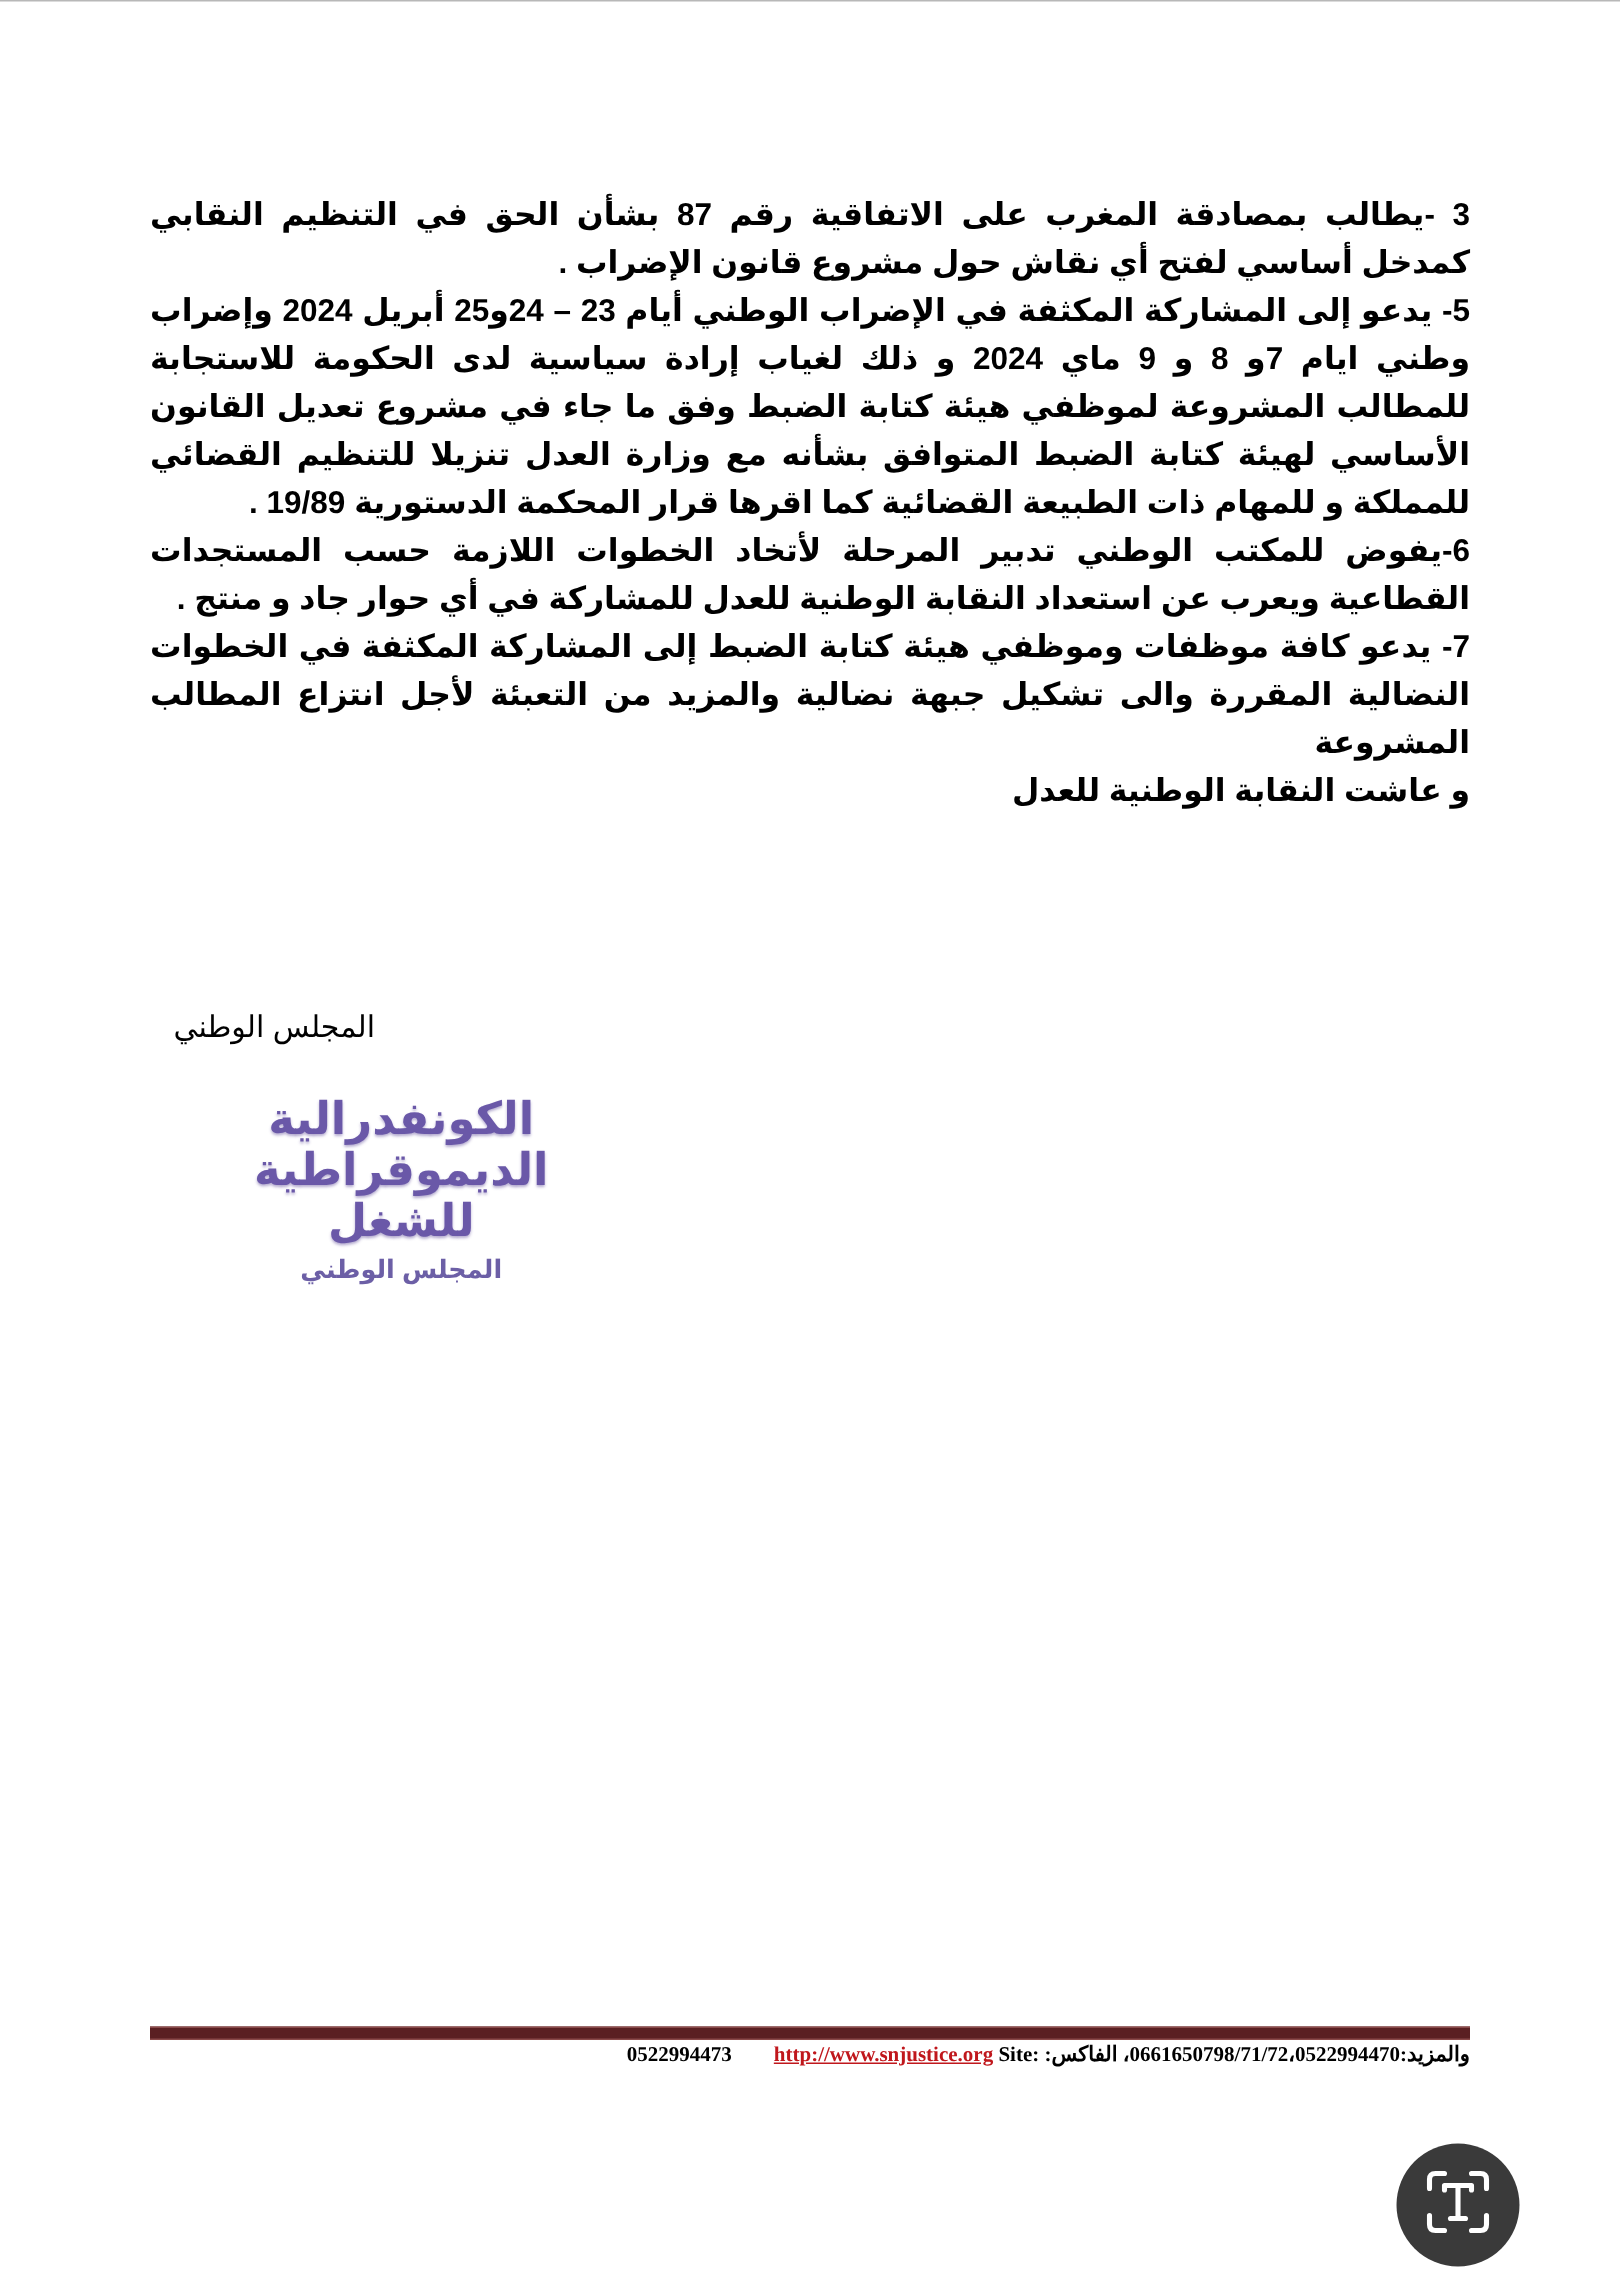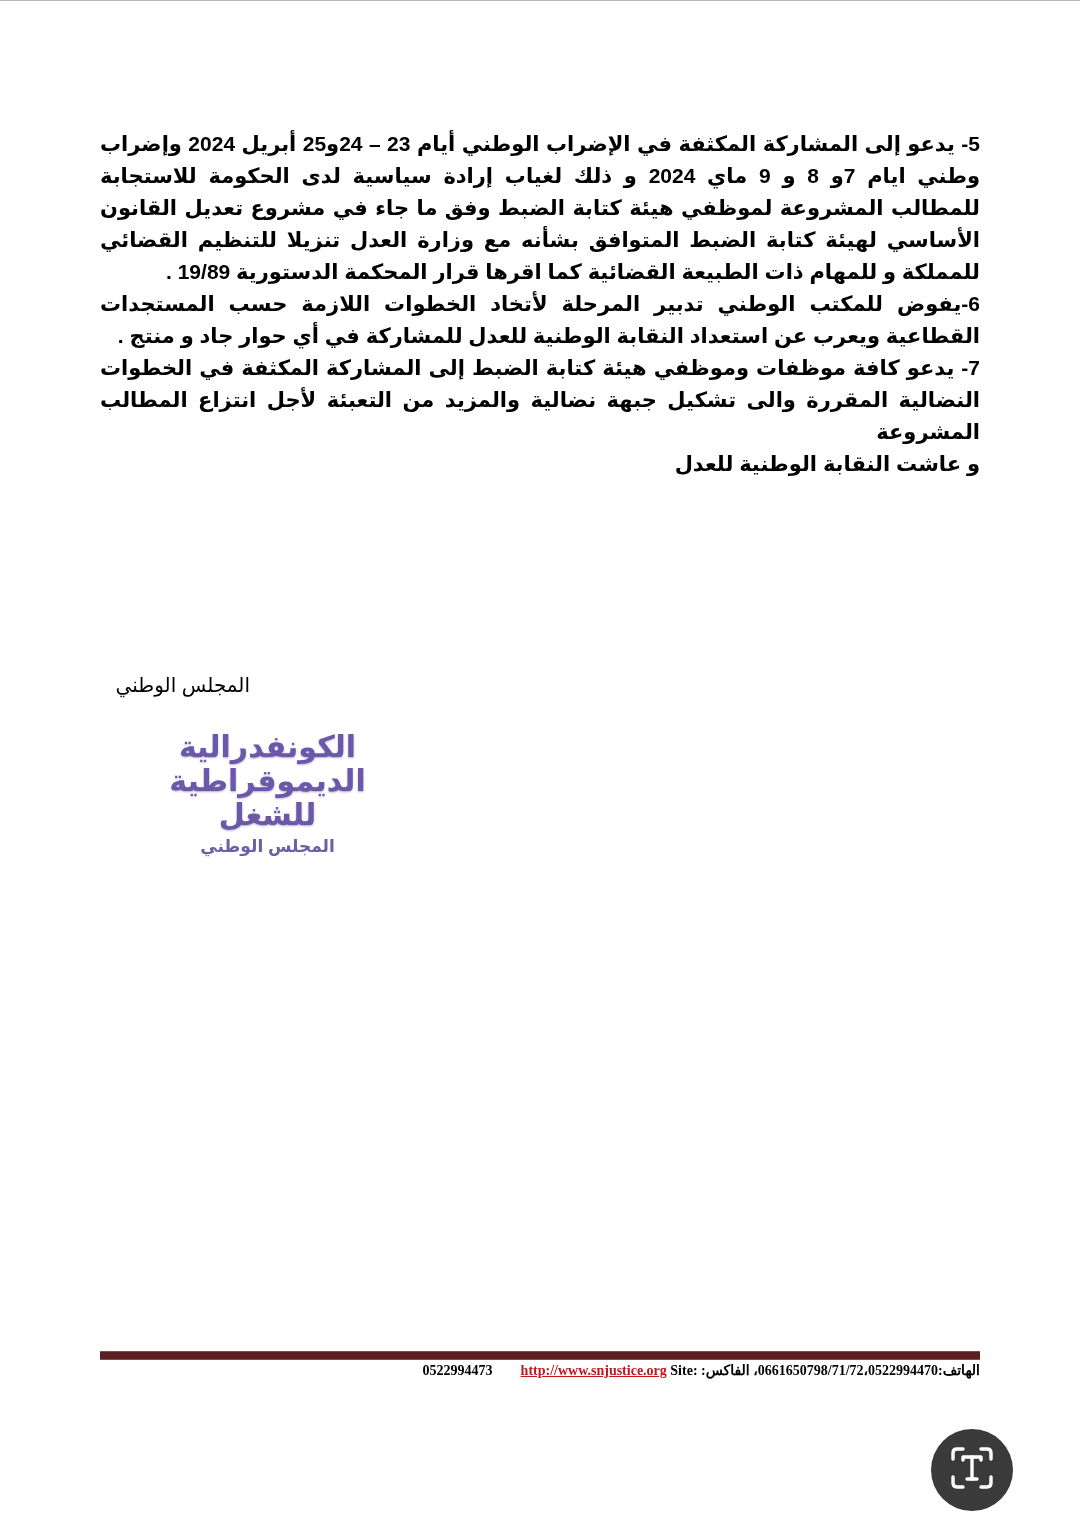--- a/index.html
+++ b/index.html
@@ -128,38 +128,39 @@
       justify-content: center;
       cursor: pointer;
     }
   </style>
 </head>
 <body>
 
 <div class="top-edge"></div>
 
 <div class="body-text">
+  <p class="para">3 -يطالب بمصادقة المغرب على الاتفاقية رقم 87 بشأن الحق في التنظيم النقابي كمدخل أساسي لفتح أي نقاش حول مشروع قانون الإضراب .</p>
   <p class="para">5- يدعو إلى المشاركة المكثفة في  الإضراب الوطني  أيام 23 – 24و25 أبريل 2024  وإضراب وطني ايام 7و 8 و 9 ماي 2024 و ذلك لغياب إرادة سياسية لدى الحكومة للاستجابة للمطالب المشروعة لموظفي هيئة كتابة الضبط وفق ما جاء في مشروع تعديل القانون الأساسي لهيئة كتابة الضبط المتوافق بشأنه مع وزارة العدل تنزيلا للتنظيم القضائي للمملكة و للمهام ذات الطبيعة القضائية كما اقرها قرار المحكمة الدستورية 19/89 .</p>
   <p class="para">6-يفوض  للمكتب الوطني تدبير المرحلة  لأتخاد الخطوات اللازمة حسب المستجدات القطاعية ويعرب عن استعداد النقابة الوطنية للعدل للمشاركة في أي حوار جاد و منتج .</p>
   <p class="para"> 7- يدعو كافة موظفات وموظفي هيئة كتابة الضبط إلى المشاركة المكثفة في الخطوات النضالية المقررة والى تشكيل جبهة نضالية والمزيد من التعبئة لأجل انتزاع المطالب المشروعة</p>
   <p class="para">و عاشت النقابة الوطنية للعدل</p>
 </div>
 
 <div class="signature">المجلس الوطني</div>
 
 <div class="stamp">
   <div class="s1">الكونفدرالية الديموقراطية للشغل</div>
   <div class="s3">المجلس الوطني</div>
 </div>
 
 <div class="footer-rule"></div>
 
 <div class="footer">
   <div class="line2">
-    <span>الهاتف:</span><span class="ltr">0661650798/71/72</span><span>،</span><span class="ltr">0522994470</span><span>، الفاكس:</span>
+    <span>والمزيد:</span><span class="ltr">0661650798/71/72</span><span>،</span><span class="ltr">0522994470</span><span>، الفاكس:</span>
     <span class="ltr">0522994473</span><span class="ltr site-link">http://www.snjustice.org</span>
     <span class="ltr">Site:</span>
   </div>
 </div>
 
 <div class="ocr-button">
   <span>
     <svg width="46" height="46" viewBox="0 0 46 46" fill="none" stroke="#ffffff" stroke-width="3.4" stroke-linecap="round" stroke-linejoin="round">
       <path d="M4 14 V8 Q4 4 8 4 H14"></path>
       <path d="M32 4 H38 Q42 4 42 8 V14"></path>

